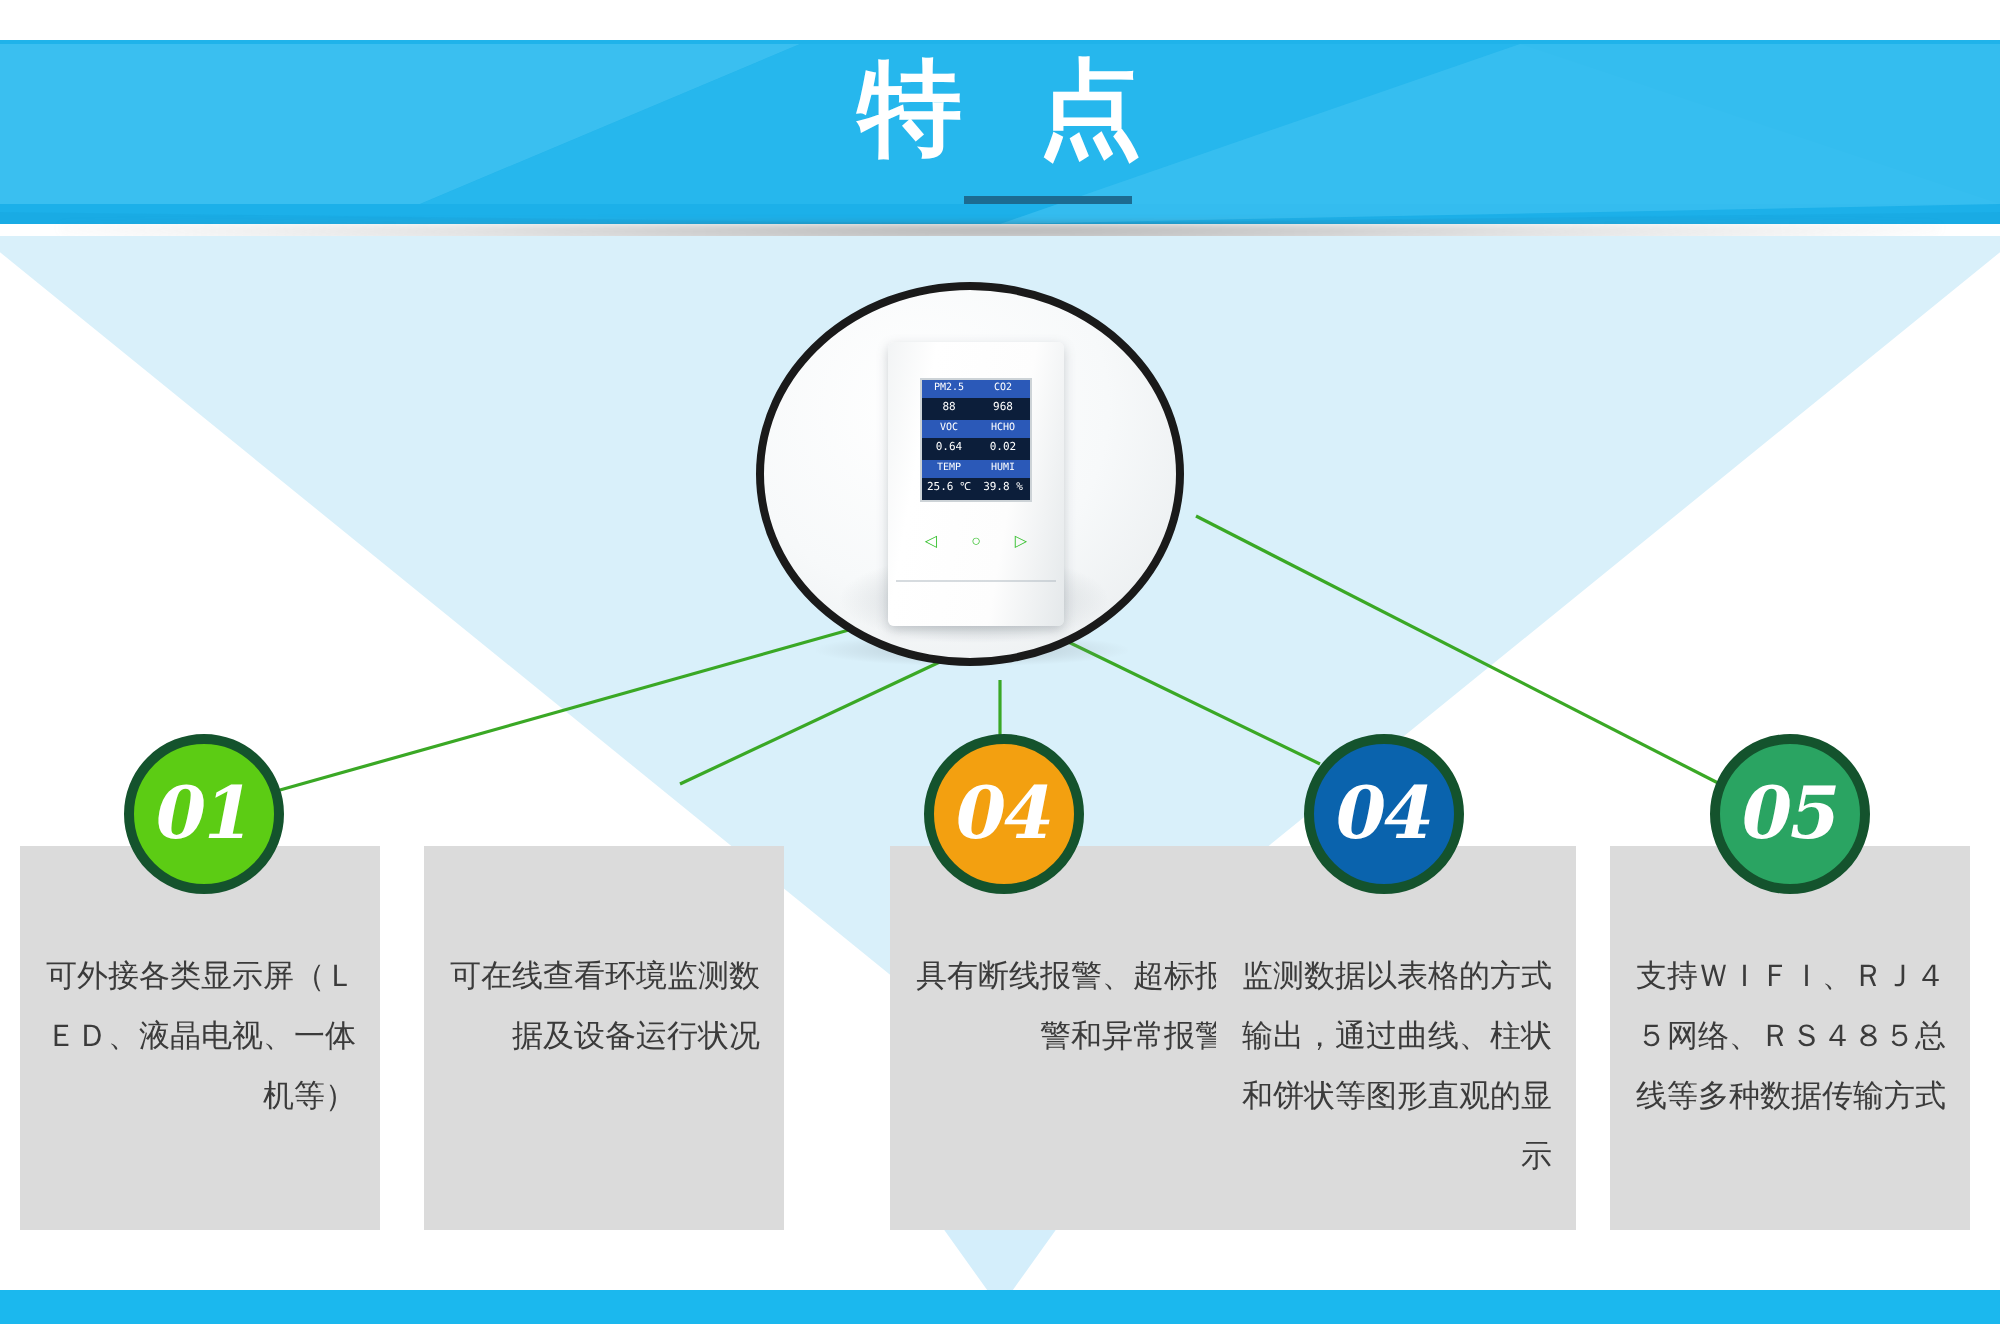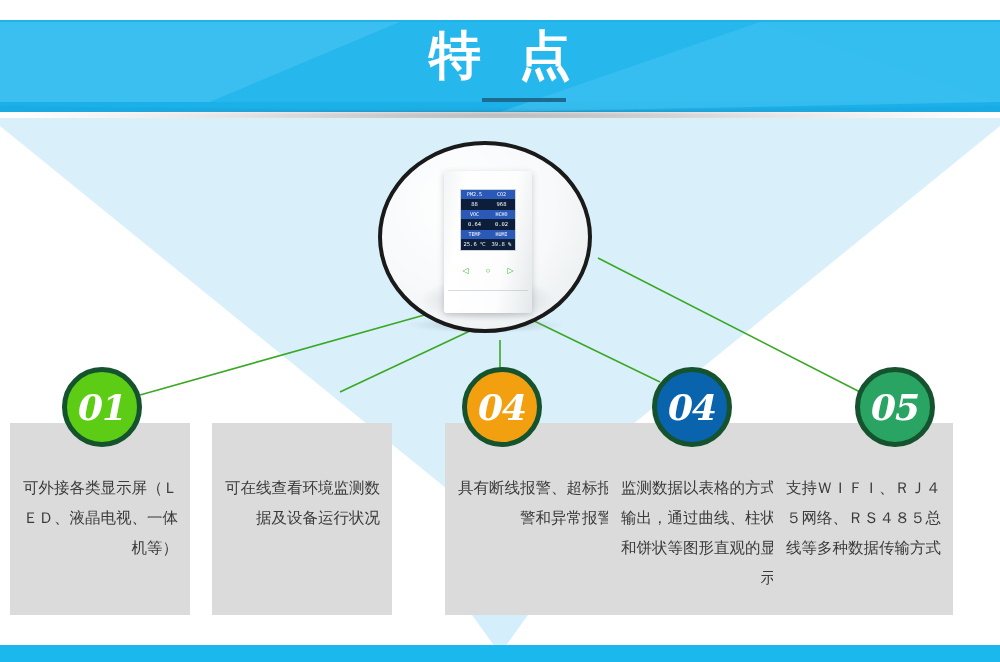--- a/index.html
+++ b/index.html
@@ -317,21 +317,21 @@
   </div>
   <div class="card" style="left:212px;">
     <div class="card-text">可在线查看环境监测数据及设备运行状况</div>
   </div>
   <div class="card" style="left:399px;margin-left:46px;">
     <div class="card-text">具有断线报警、超标报警和异常报警</div>
   </div>
   <div class="card" style="left:608px;">
     <div class="card-text">监测数据以表格的方式输出，通过曲线、柱状和饼状等图形直观的显示</div>
   </div>
-  <div class="card" style="left:773px;">
+  <div class="card" style="left:805px;">
     <div class="card-text">支持ＷＩＦＩ、ＲＪ４５网络、ＲＳ４８５总线等多种数据传输方式</div>
   </div>
 
   <div class="circle" style="left:62px;  top:367px; background:#5ccc14;">01</div>
   <div class="circle" style="left:462px; top:367px; background:#f3a010;">04</div>
   <div class="circle" style="left:652px; top:367px; background:#0a63ad;">04</div>
   <div class="circle" style="left:855px; top:367px; background:#2aa462;">05</div>
 
   <div class="bottom-bar"></div>
 

